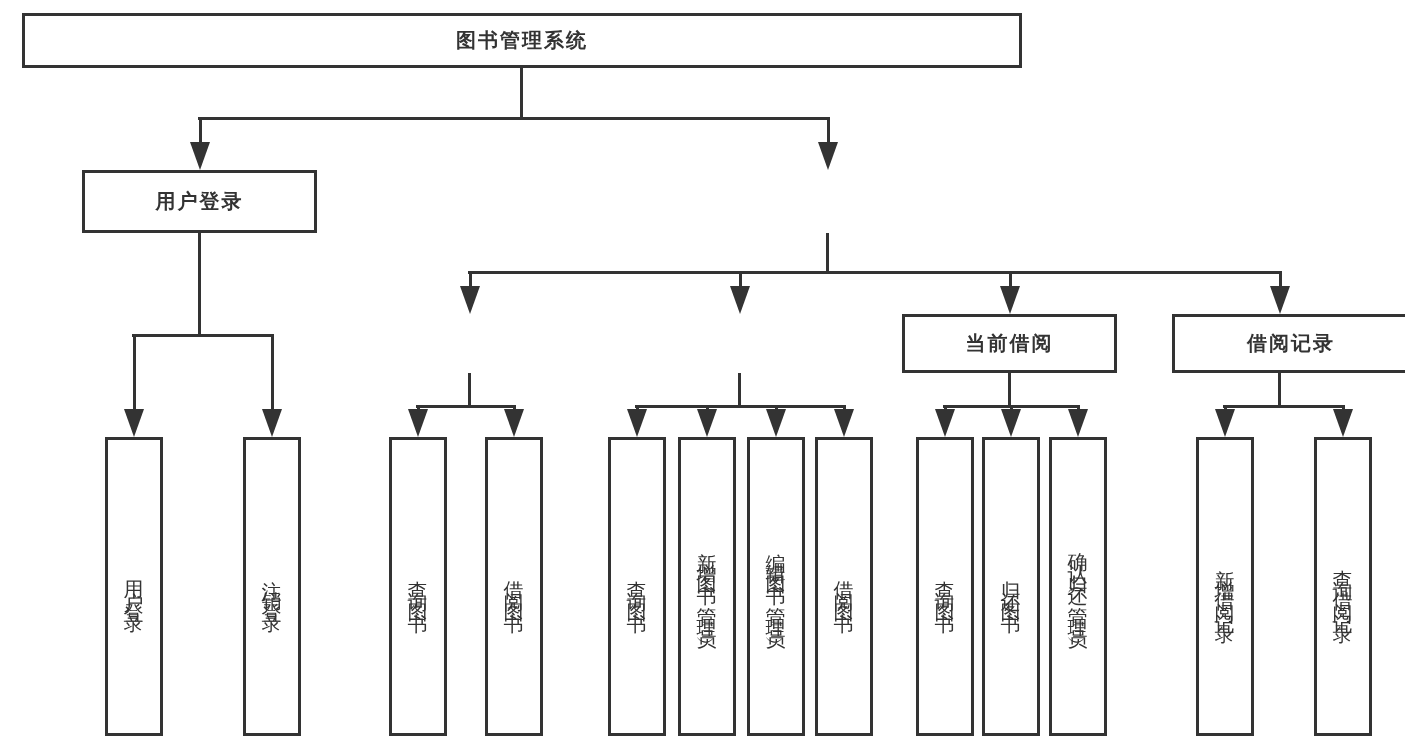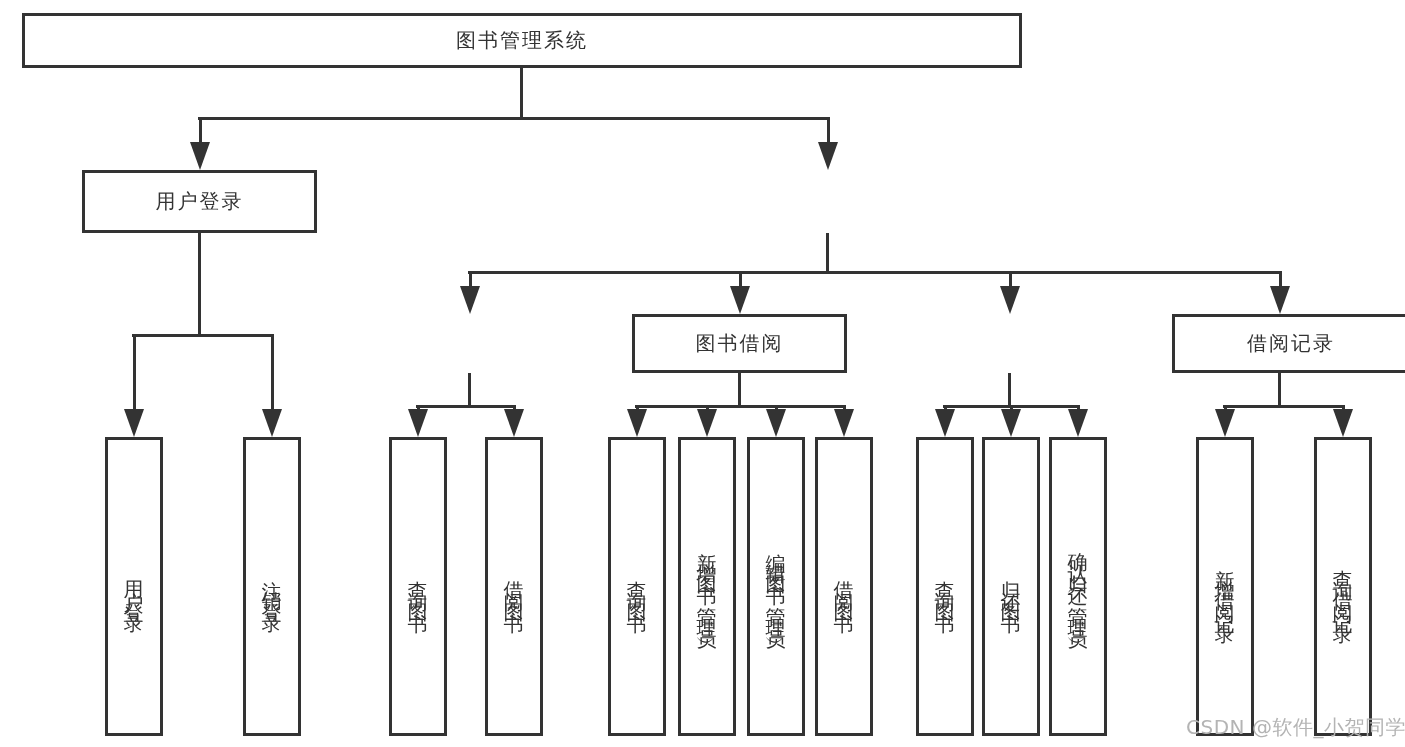--- a/index.html
+++ b/index.html
@@ -16,20 +16,21 @@
     box-sizing: border-box;
     background: #ffffff;
     border: 3px solid #333333;
     display: flex;
     align-items: center;
     justify-content: center;
     font-size: 20px;
     letter-spacing: 2px;
     color: #333333;
     z-index: 2;
+    font-weight: bold;
   }
   .vbox {
     position: absolute;
     box-sizing: border-box;
     background: #ffffff;
     border: 3px solid #333333;
     display: flex;
     align-items: center;
     justify-content: center;
     z-index: 2;
@@ -118,22 +119,22 @@
     </div>
   <div class="arrow" style="left:1000px;top:271px;height:43px">
       <div class="shaft"></div>
       <div class="head"></div>
     </div>
   <div class="arrow" style="left:1270px;top:271px;height:43px">
       <div class="shaft"></div>
       <div class="head"></div>
     </div>
 
-  <div class="hbox" style="left:632px;top:314px;width:215px;height:59px">
-    <span>图书借阅</span>
+  <div class="hbox" style="left:902px;top:314px;width:215px;height:59px">
+    <span>当前借阅</span>
   </div>
   <div class="hbox" style="left:1172px;top:314px;width:238px;height:59px">
     <span>借阅记录</span>
   </div>
 
   <div class="vline" style="left:468px;top:373px;height:35px"></div>
   <div class="hline" style="left:416px;top:405px;width:100px"></div>
   <div class="arrow" style="left:408px;top:405px;height:32px">
       <div class="shaft"></div>
       <div class="head"></div>
@@ -225,15 +226,14 @@
     <span class="vtext">确认归还（管理员）</span>
   </div>
 
   <div class="vbox" style="left:1196px;top:437px;width:58px;height:299px">
     <span class="vtext">新增借阅记录</span>
   </div>
   <div class="vbox" style="left:1314px;top:437px;width:58px;height:299px">
     <span class="vtext">查询借阅记录</span>
   </div>
 
-  <div class="watermark">CSDN @软件_小贺同学</div>
 
 </div>
 
 </body></html>

